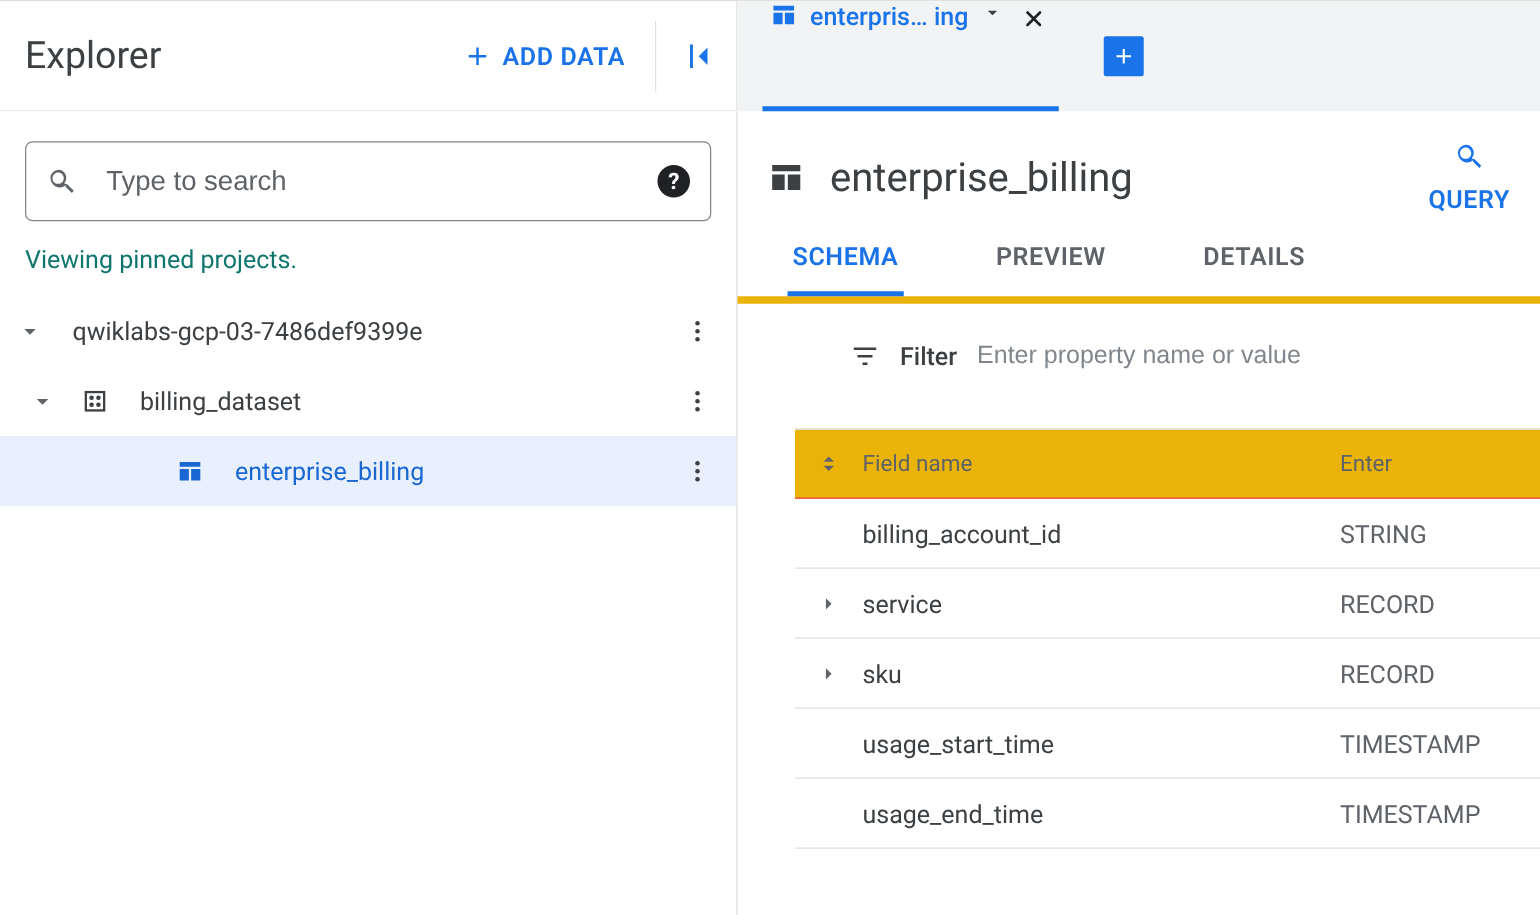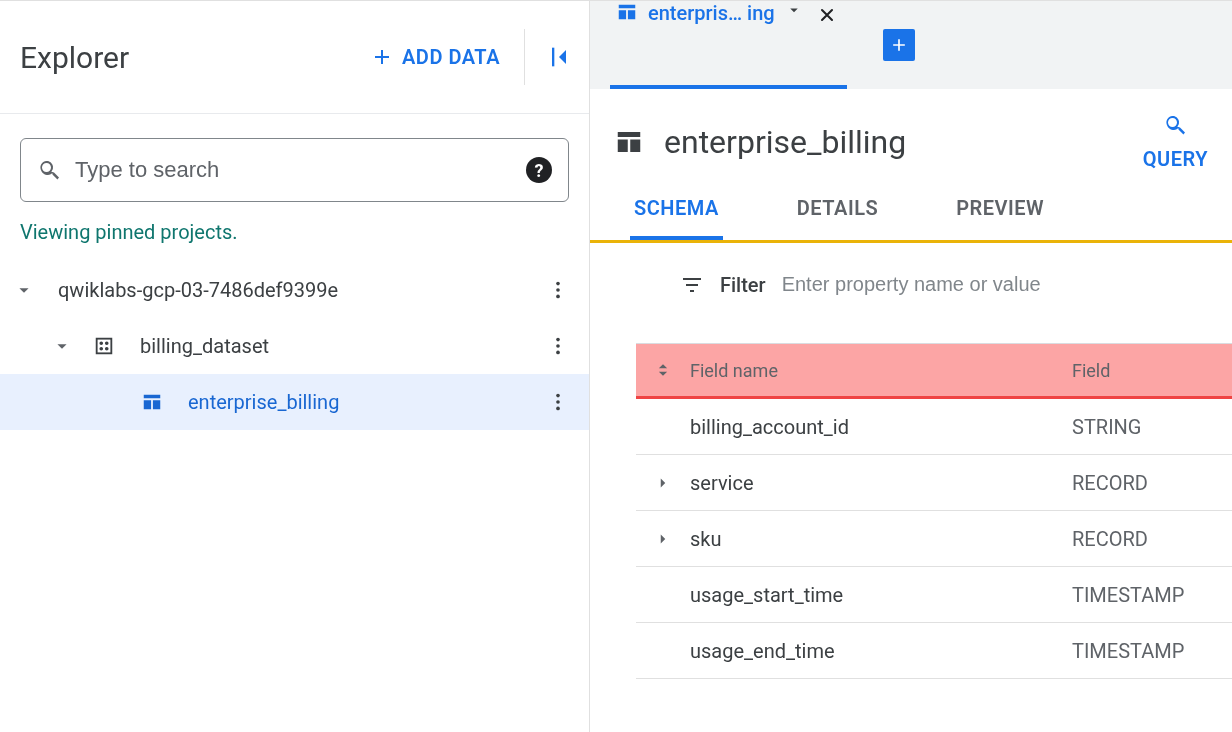--- a/index.html
+++ b/index.html
@@ -15,21 +15,21 @@
     width: 590px; flex: 0 0 590px;
     border-right: 1px solid #e0e0e0;
     display:flex; flex-direction:column;
     border-top: 1px solid #e0e0e0;
     background:#fff;
   }
   .explorer-header {
     display:flex; align-items:center;
     padding: 16px 8px 16px 20px;
     border-bottom: 1px solid #e8eaed;
-    height: 113px;
+    height: 88px;
   }
   .explorer-title {
     font-size: 30px; font-weight: 400; color:#3c4043;
     flex:0 0 auto;
   }
   .add-data {
     margin-left:auto;
     display:flex; align-items:flex-end; gap:8px;
     color:#1a73e8; font-weight:600; font-size:20px;
     letter-spacing:0.5px; cursor:pointer;
@@ -37,21 +37,21 @@
   }
   .vdiv { width:1px; height:56px; background:#e0e0e0; margin:0 12px; }
   .collapse-btn {
     color:#1a73e8; cursor:pointer; padding:8px;
   }
 
   .search-wrap { padding: 24px 20px 8px 20px; }
   .search-box {
     display:flex; align-items:center;
     border:1px solid #80868b; border-radius:6px;
-    height:64px; padding:0 16px; gap:14px;
+    height:64px; padding:0 16px; gap:24px;
   }
   .search-box input {
     flex:1; border:none; outline:none;
     font-size:22px; color:#3c4043; background:transparent;
   }
   .search-box input::placeholder { color:#5f6368; }
   .help-dot {
     width:26px; height:26px; border-radius:50%;
     background:#202124; color:#fff;
     display:flex; align-items:center; justify-content:center;
@@ -61,21 +61,21 @@
   .pinned-note { font-size:20px; color:#0f766e; padding:10px 20px 14px 20px; }
 
   .tree { padding-top:4px; }
   .tree-row {
     display:flex; align-items:center;
     height:56px; padding:0 16px 0 10px;
     font-size:20px; cursor:pointer;gap:12px;
   }
   .tree-row.selected { background:#e8f0fe; color:#1967d2; }
   .tree-row.selected .node-label { color:#1967d2; }
-  .indent1 { padding-left:48px; }
+  .indent1 { padding-left:20px; }
   .indent2 { padding-left:96px; }
   .arrow { width:28px; color:#5f6368; display:flex; justify-content:center; }
   .node-icon { width:32px; display:flex; justify-content:center; color:#3c4043; }
   .tree-row.selected .node-icon { color:#1967d2; }
   .node-label { flex:1; padding-left:8px; color:#3c4043; }
   .more-dots { cursor:pointer; color:#3c4043; padding:4px; }
 
   
   .right { flex:1; display:flex; flex-direction:column; border-top:1px solid #e0e0e0; }
   .tabbar {
@@ -102,21 +102,21 @@
     padding: 24px 24px 16px 24px; gap:20px;
   }
   .obj-title { font-size:32px; color:#3c4043; flex:1; }
   .query-btn {
     display:flex; align-items:center; gap:10px;
     color:#1a73e8; font-size:20px; font-weight:600;
     letter-spacing:0.5px; cursor:pointer;flex-direction:column;
   }
 
   .subtabs {
-    display:flex; gap:70px; padding:0 40px; border-bottom:3px solid #eab308;
+    display:flex; gap:70px; padding:0 40px; border-bottom:6px solid #eab308;
     height:56px; align-items:flex-end;
   }
   .subtab {
     font-size:20px; font-weight:600; letter-spacing:0.5px;
     color:#5f6368; padding:0 4px 16px 4px; cursor:pointer;
     border-bottom:4px solid transparent;
   }
   .subtab.active { color:#1a73e8; border-bottom-color:#1a73e8; }
 
   .schema-area { padding:30px 0 0 0; }
@@ -127,21 +127,21 @@
   }
   .filter-label { font-weight:500; color:#3c4043; }
   .filter-input {
     flex:1; border:none; outline:none; font-size:20px;
   }
   .filter-input::placeholder { color:#80868b; }
 
   .schema-table { margin:20px 0 0 46px; }
   .schema-head {
     display:flex; align-items:center; height:56px;
-    background:#fca5a5; border-top:1px solid #dadce0; border-bottom:3px solid #ef4444;
+    background:#eab308; border-top:1px solid #dadce0; border-bottom:1px solid #ef4444;
     font-size:18px; color:#5f6368;
   }
   .col-expand { width:54px; display:flex; justify-content:center; }
   .col-name { flex:1; }
   .col-type { width:160px; }
   .schema-row {
     display:flex; align-items:center; height:56px;
     border-bottom:1px solid #e0e0e0;
     font-size:20px; color:#3c4043;
   }
@@ -285,43 +285,43 @@
       <div class="query-btn">
         <svg width="24" height="24" viewBox="0 0 24 24" fill="#1a73e8">
           <path d="M15.5 14h-.79l-.28-.27a6.47 6.47 0 001.57-5.34C15.38 5.01 12.54 2.5 9.24 2.93 5.61 3.4 3 6.55 3.47 10.18c.43 3.3 2.94 6.14 6.38 6.76a6.47 6.47 0 005.34-1.57l.27.28v.79l5 4.99L22 19.5l-4.99-5zM9.5 14C7.01 14 5 11.99 5 9.5S7.01 5 9.5 5 14 7.01 14 9.5 11.99 14 9.5 14z"></path>
         </svg>
         <span>QUERY</span>
       </div>
     </div>
 
     <div class="subtabs">
       <div class="subtab active">SCHEMA</div>
+      <div class="subtab">PREVIEW</div>
       <div class="subtab">DETAILS</div>
-      <div class="subtab">PREVIEW</div>
     </div>
 
     <div class="schema-area">
 
       <div class="filter-row">
         <svg width="24" height="24" viewBox="0 0 24 24" fill="#3c4043">
           <path d="M3 5h18v2H3zM6 11h12v2H6zM10 17h4v2h-4z"></path>
         </svg>
         <span class="filter-label">Filter</span>
         <input class="filter-input" placeholder="Enter property name or value" style="">
       </div>
 
       <div class="schema-table">
         <div class="schema-head">
           <div class="col-expand">
             <svg width="20" height="20" viewBox="0 0 24 24" fill="#5f6368">
                 <path d="M7 14l5 5 5-5zM7 10l5-5 5 5z"></path>
               </svg>
           </div>
           <div class="col-name">Field name</div>
-          <div class="col-type">Field</div>
+          <div class="col-type">Enter</div>
         </div>
 
         <div class="schema-row">
           <div class="col-expand"></div>
           <div class="col-name">billing_account_id</div>
           <div class="col-type">STRING</div>
         </div>
         <div class="schema-row">
           <div class="col-expand row-arrow">
             <svg width="18" height="18" viewBox="0 0 24 24" fill="#5f6368">

